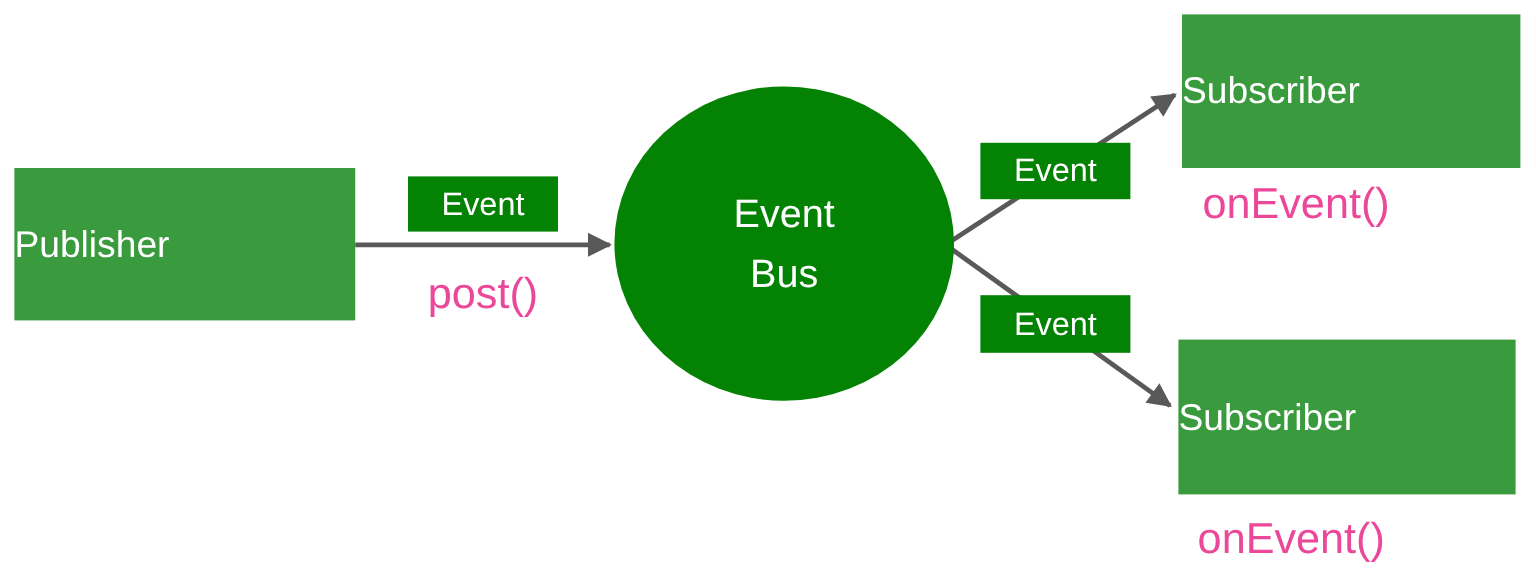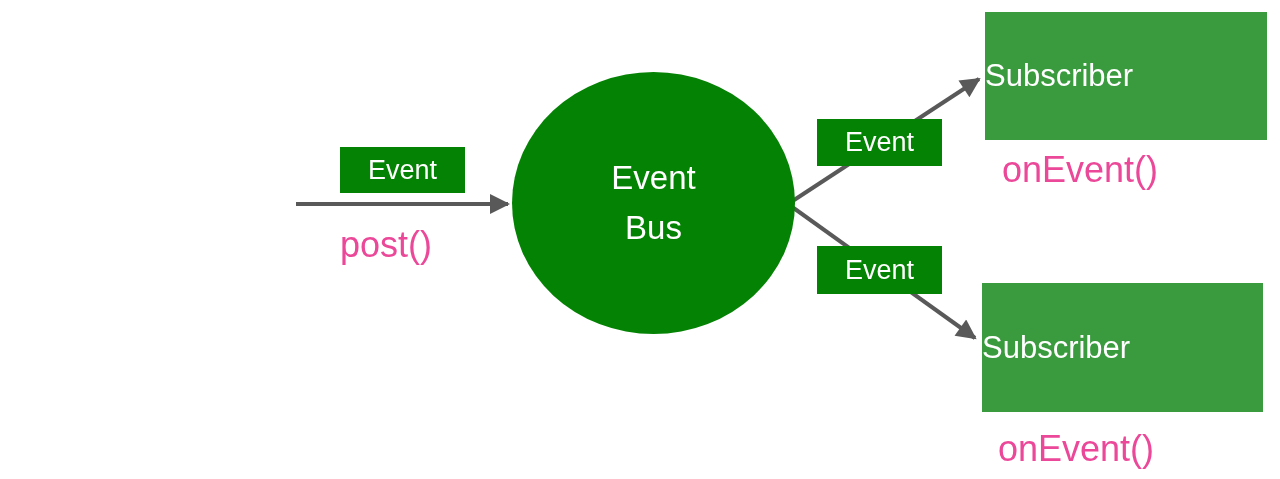--- a/index.html
+++ b/index.html
@@ -58,40 +58,43 @@
   .event-label-1 { left: 340px; top: 147px; width: 125px; height: 46px; }
   .event-label-2 { left: 817px; top: 119px; width: 125px; height: 47px; }
   .event-label-3 { left: 817px; top: 246px; width: 125px; height: 48px; }
   .caption {
     position: absolute;
     color: #ec4899;
     font-size: 36px;
     white-space: nowrap;
     z-index: 2;
   }
-  .caption-post      { left: 340px; top: 224px; width: 125px; }
+  .caption-post      { left: 340px; top: 224px; width: 125px; text-align: center; }
   .caption-onevent-1 { left: 1002px; top: 149px; }
   .caption-onevent-2 { left: 998px;  top: 428px; }
 </style>
 </head>
 <body>
 
 <div class="canvas">
 
   <svg class="connectors" viewBox="0 0 1280 479" xmlns="http://www.w3.org/2000/svg">
     <defs>
       <marker id="arrowhead" viewBox="0 0 10 10" refX="9" refY="5" markerWidth="6" markerHeight="5" orient="auto-start-reverse">
         <path d="M 0 0 L 10 5 L 0 10 z" fill="#595959"></path>
       </marker>
     </defs>
     <line x1="296" y1="204" x2="508" y2="204" stroke="#595959" stroke-width="4" marker-end="url(#arrowhead)"></line>
     <line x1="788" y1="204" x2="979" y2="79" stroke="#595959" stroke-width="4" marker-end="url(#arrowhead)"></line>
     <line x1="788" y1="204" x2="975" y2="338" stroke="#595959" stroke-width="4" marker-end="url(#arrowhead)"></line>
   </svg>
 
+  <div class="node-box publisher">
+    <span>Publisher</span>
+  </div>
 
   <div class="bus-ellipse">
     <div>Event</div>
     <div>Bus</div>
   </div>
 
   <div class="node-box subscriber-1">
     <span>Subscriber</span>
   </div>
 

